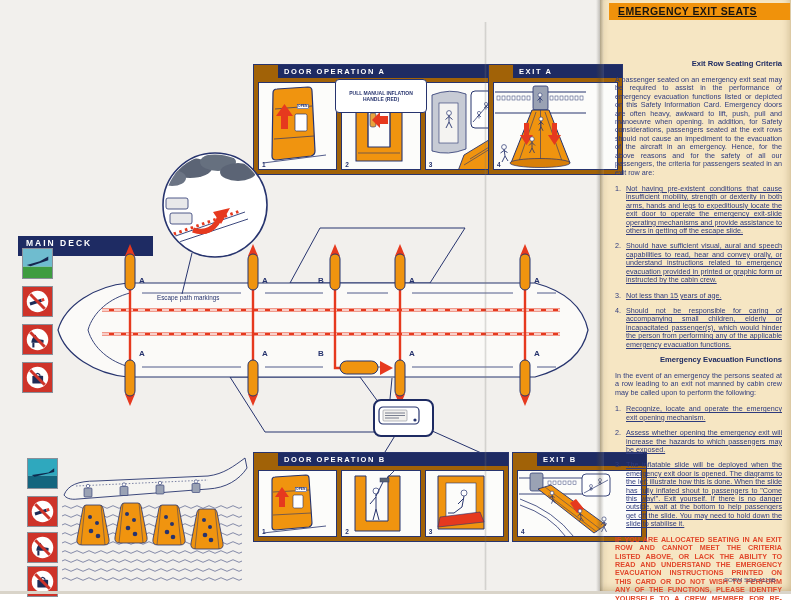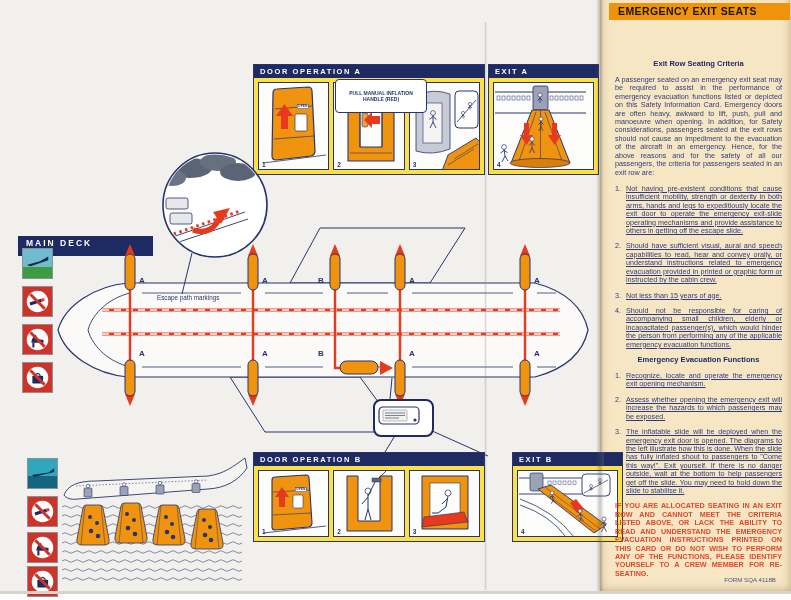--- a/index.html
+++ b/index.html
@@ -8,27 +8,27 @@
   .abs{position:absolute;}
   
   #page-left{left:0;top:0;width:600px;height:592px;background:#f2f0ed;}
   #page-right{left:600px;top:0;width:191px;height:591px;background:#f6e6c3;
               box-shadow:inset 8px 0 10px -8px rgba(90,70,30,.35), inset -5px -5px 8px -4px rgba(120,90,40,.35);}
   #card-bottom-shadow{left:0;top:591px;width:791px;height:3px;background:#d9d4c9;}
   
   .band{background:#f0920b;color:#181510;font-weight:bold;font-size:10.5px;line-height:17px;
         letter-spacing:.4px;white-space:nowrap;overflow:hidden;}
   #band-left{left:17px;top:3px;width:561px;height:17px;padding-left:6px;}
-  #band-right{left:609px;top:3px;width:172px;height:17px;padding-left:9px;}
+  #band-right{left:609px;top:3px;width:172px;height:17px;padding-left:9px;text-decoration:underline;}
   
   .navband{background:#1e2b63;color:#ffffff;font-weight:bold;letter-spacing:2px;font-size:8.5px;}
   #band-maindeck{left:18px;top:236px;width:127px;height:20px;line-height:14px;padding-left:8px;}
   #band-slideraft{left:18px;top:437px;width:212px;height:14px;line-height:14px;padding-left:8px;}
   
-  .panel{background:#fde047;border:1.2px solid #27346e;}
+  .panel{background:#a16207;border:1.2px solid #27346e;padding-left:24px;}
   .panel .phead{background:#1e2b63;color:#fff;font-weight:bold;font-size:7.5px;height:13px;
                 line-height:13px;letter-spacing:1.6px;padding-left:6px;white-space:nowrap;}
   .pbody{position:absolute;left:0;right:0;bottom:0;display:flex;gap:4px;padding:4px;}
   .frame{position:relative;flex:1;border:1px solid #27346e;background:#fcfcfa;overflow:hidden;}
   .fnum{position:absolute;left:3px;bottom:1px;font-size:6.5px;font-weight:bold;color:#27346e;}
   #panel-doorA{left:253px;top:64px;width:230px;height:109px;}
   #panel-doorA .pbody{top:13px;}
   #panel-exitA{left:488px;top:64px;width:109px;height:109px;}
   #panel-exitA .pbody{top:13px;}
   #panel-doorB{left:253px;top:452px;width:230px;height:88px;}
@@ -46,21 +46,21 @@
   
   .doorlbl{position:absolute;font-size:8px;font-weight:bold;color:#27346e;}
   #escape-label{left:157px;top:294px;font-size:6.3px;color:#27346e;}
   
   #detail-box{left:373px;top:399px;width:57px;height:34px;background:#fff;border:2px solid #1e2b63;border-radius:8px;z-index:4;}
   
   #crease-mid{left:484px;top:22px;width:3px;height:568px;background:linear-gradient(90deg,rgba(120,120,115,0),rgba(120,120,115,.25),rgba(120,120,115,0));}
   #fold{left:596px;top:0;width:8px;height:592px;background:linear-gradient(90deg,rgba(80,75,65,0),rgba(80,75,65,.30),rgba(255,255,255,.1));}
   
   #exitseats-text{left:615px;top:60px;width:167px;height:500px;color:#2e3b7e;font-size:7.2px;line-height:1.17;text-align:justify;}
-  #exitseats-text h3{font-size:7.6px;margin:0 0 7px 0;color:#1e2b63;text-align:center;}
+  #exitseats-text h3{font-size:7.6px;margin:0 0 7px 0;color:#1e2b63;text-align:right;}
   #exitseats-text p{margin:4px 0 8px 0;}
   .numlist{margin:0 0 2px 0;}
   .numlist .li{display:flex;margin-bottom:7px;}
   .numlist .num{width:11px;flex:none;}
   .numlist .txt{flex:1;text-align:justify;text-decoration:underline;}
   #warning-text{color:#e1472b;font-weight:bold;margin-top:4px;}
   #form-number{left:690px;top:576px;width:86px;text-align:right;font-size:6.2px;color:#4a5380;}
   svg{display:block;}
 </style>
 </head>
@@ -528,20 +528,21 @@
       <div class="li">
           <span class="num">3.</span>
           <span class="txt">Not less than 15 years of age.</span>
         </div>
       <div class="li">
           <span class="num">4.</span>
           <span class="txt">Should not be responsible for caring of accompanying small children, elderly or incapacitated passenger(s), which would hinder the person from performing any of the applicable emergency evacuation functions.</span>
         </div>
     </div>
     <h3>Emergency Evacuation Functions</h3>
+    <p>In the event of an emergency the persons seated at a row leading to an exit not manned by cabin crew may be called upon to perform the following:</p>
     <div class="numlist">
       <div class="li">
           <span class="num">1.</span>
           <span class="txt">Recognize, locate and operate the emergency exit opening mechanism.</span>
         </div>
       <div class="li">
           <span class="num">2.</span>
           <span class="txt">Assess whether opening the emergency exit will increase the hazards to which passengers may be exposed.</span>
         </div>
       <div class="li">

